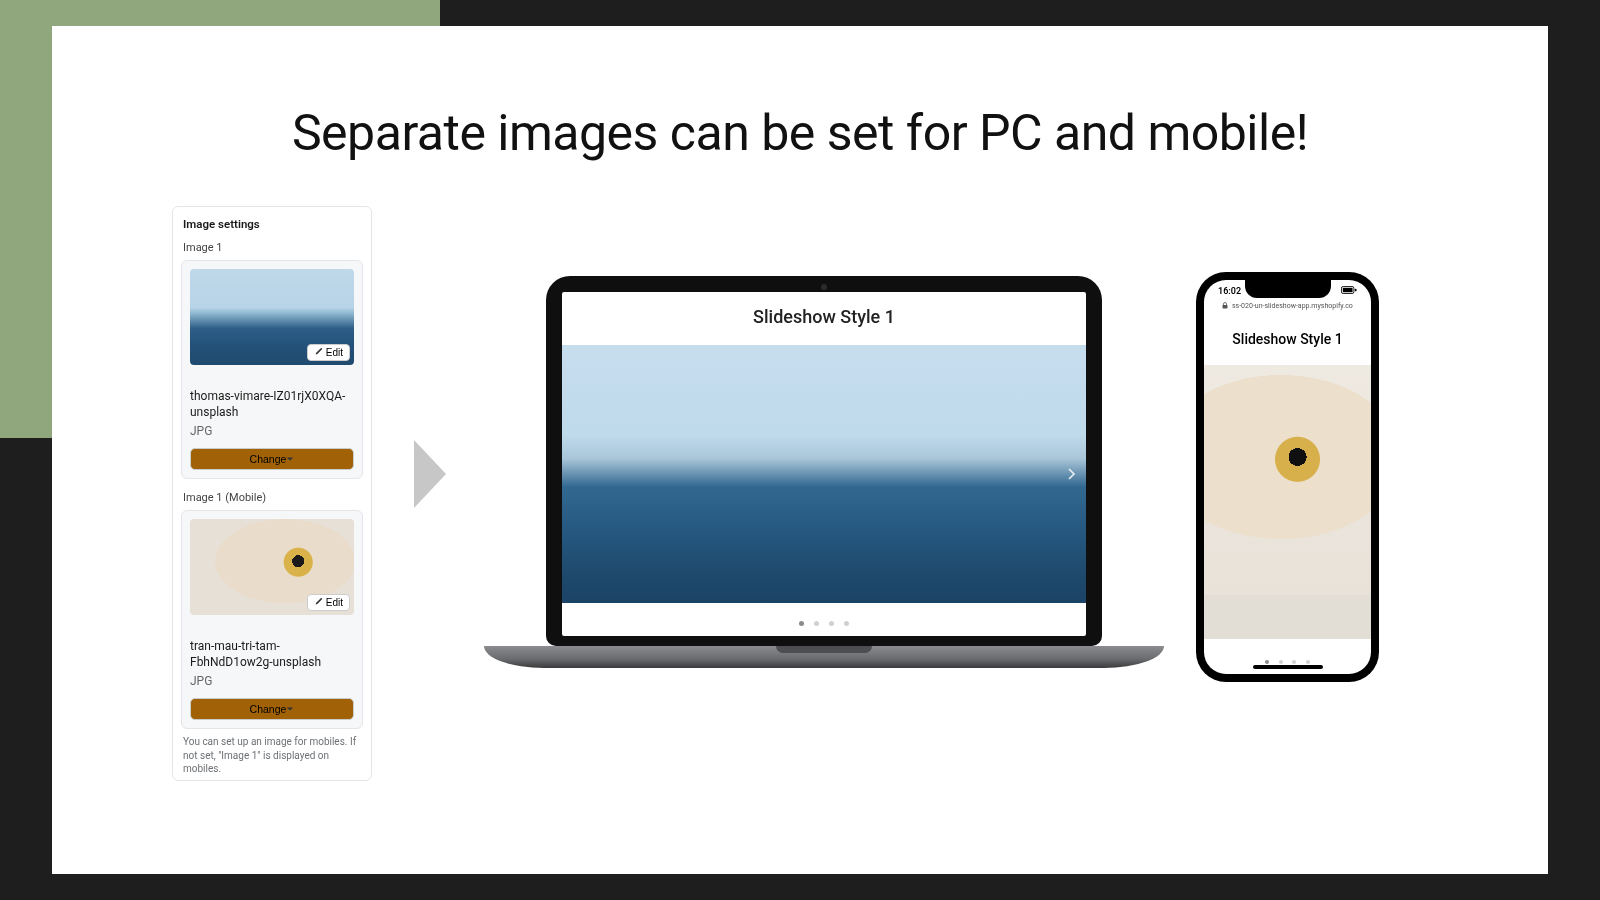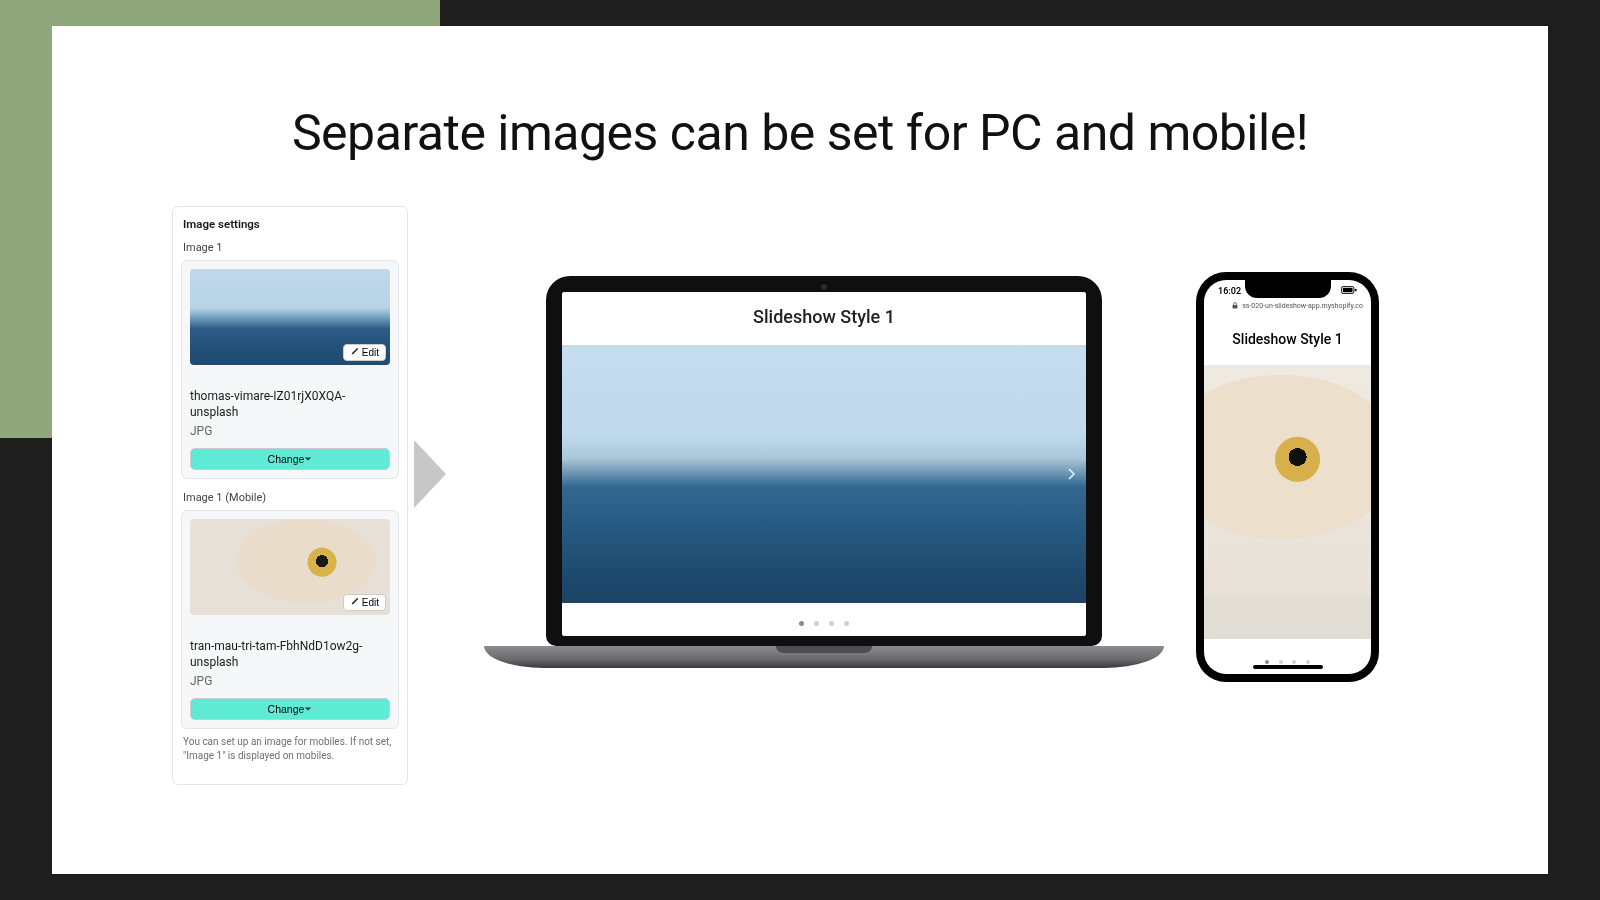--- a/index.html
+++ b/index.html
@@ -2,36 +2,36 @@
 <html><head>
 <meta charset="utf-8">
 <style>
   * { box-sizing: border-box; margin: 0; padding: 0; }
   html, body { width: 1600px; height: 900px; font-family: -apple-system, BlinkMacSystemFont, "Segoe UI", Roboto, sans-serif; }
   .stage { position: relative; width: 1600px; height: 900px; background: #1e1e1e; }
   .green-bar { position: absolute; left: 0; top: 0; width: 440px; height: 438px; background: #90a77d; }
   .card { position: absolute; left: 52px; top: 26px; width: 1496px; height: 848px; background: #fff; }
   .headline { position: absolute; top: 78px; left: 0; right: 0; text-align: center; font-size: 50px; font-weight: 400; color: #111; letter-spacing: -0.5px; }
   
-  .settings { position: absolute; left: 120px; top: 180px; width: 236px; background: #fff; border: 1px solid #e3e5e8; border-radius: 6px; padding: 8px 8px 22px; font-size: 11px; color: #1a1a1a; }
+  .settings { position: absolute; left: 120px; top: 180px; width: 200px; background: #fff; border: 1px solid #e3e5e8; border-radius: 6px; padding: 8px 8px 4px; font-size: 11px; color: #1a1a1a; }
   .settings-title { font-weight: 600; font-size: 11.5px; padding: 2px 2px 8px; }
   .field-label { font-size: 11px; color: #444; padding: 2px 2px 6px; }
   .img-card { background: #f6f7f8; border: 1px solid #e3e5e8; border-radius: 6px; padding: 8px; }
   .thumb { position: relative; width: 100%; height: 96px; border-radius: 4px; overflow: hidden; margin: 0 auto 8px; }
   .thumb.ocean { background: linear-gradient(to bottom,#bfd8ea 0%,#b8d4e7 40%,#8fb9d2 46%,#2d5e87 62%,#235179 80%,#204a6f 100%); }
   .thumb.cat { background:
       radial-gradient(circle at 66% 44%, #1a1a1a 0 6px, transparent 6px),
       radial-gradient(circle at 66% 45%, #d9b24a 0 14px, transparent 15px),
       radial-gradient(ellipse 70px 42px at 58% 44%, #e9dcca 0 100%, transparent),
       #e6e0d7; }
   .edit-btn { position: absolute; right: 4px; bottom: 4px; background: #fff; border: 1px solid #ccc; border-radius: 4px; font-size: 10px; padding: 2px 6px; display: flex; align-items: center; gap: 3px; cursor: pointer; text-align: center; }
   .edit-btn svg { width: 9px; height: 9px; }
   .filename { font-size: 12px; font-weight: 400; line-height: 1.3; margin-bottom: 4px; margin-top: 24px; }
   .filetype { font-size: 12px; color: #666; margin-bottom: 10px; }
-  .change-btn { width: 100%; background: #5eead4; border: 1px solid #c9cccf; border-radius: 5px; padding: 4px 0; font-size: 10.5px; display: flex; align-items: center; justify-content: center; gap: 0; cursor: pointer; }
+  .change-btn { width: 100%; background: #a16207; border: 1px solid #c9cccf; border-radius: 5px; padding: 4px 0; font-size: 10.5px; display: flex; align-items: center; justify-content: center; gap: 0; cursor: pointer; }
   .change-btn svg { width: 8px; height: 8px; }
   .hint { font-size: 10px; color: #6d7175; line-height: 1.35; padding: 6px 2px 0; }
   .gap { height: 10px; }
   
   .arrow { position: absolute; left: 362px; top: 414px; width: 0; height: 0; border-top: 34px solid transparent; border-bottom: 34px solid transparent; border-left: 32px solid #c7c7c7; }
   
   .laptop { position: absolute; left: 432px; top: 250px; width: 680px; }
   .laptop-body { margin: 0 auto; width: 556px; height: 370px; background: #0f0f0f; border-radius: 24px 24px 10px 10px; padding: 16px 16px 10px; position: relative; }
   .laptop-cam { position: absolute; left: 50%; top: 8px; width: 6px; height: 6px; margin-left: -3px; border-radius: 50%; background: #2b2b2b; }
   .laptop-screen { width: 100%; height: 100%; background: #fff; border-radius: 2px; overflow: hidden; display: flex; flex-direction: column; }
@@ -43,21 +43,21 @@
   .dots span.active { background: #8a8a8a; }
   .laptop-base { width: 680px; height: 22px; background: linear-gradient(to bottom,#8b8c90 0%,#6a6b6f 60%,#3a3a3c 100%); border-radius: 0 0 60px 60px / 0 0 22px 22px; position: relative; }
   .laptop-notch { position: absolute; left: 50%; top: 0; width: 96px; height: 7px; margin-left: -48px; background: #4d4e51; border-radius: 0 0 10px 10px; }
   
   .phone { position: absolute; left: 1144px; top: 246px; width: 183px; height: 410px; background: #000; border-radius: 30px; padding: 8px; }
   .phone-screen { width: 100%; height: 100%; background: #fff; border-radius: 22px; overflow: hidden; position: relative; display: flex; flex-direction: column; }
   .notch { position: absolute; left: 50%; top: 0; width: 86px; height: 18px; margin-left: -43px; background: #000; border-radius: 0 0 12px 12px; z-index: 3; }
   .status-bar { display: flex; justify-content: space-between; align-items: center; font-size: 9px; font-weight: 600; padding: 4px 14px 2px; height: 20px; }
   .status-right { display: flex; align-items: center; gap: 16px; justify-content: flex-end; }
   .status-right svg { height: 8px; }
-  .url-bar { font-size: 7px; color: #555; text-align: right; padding: 2px 8px 4px; white-space: nowrap; overflow: hidden; }
+  .url-bar { font-size: 7px; color: #555; text-align: center; padding: 2px 8px 4px; white-space: nowrap; overflow: hidden; }
   .url-bar .lock { display: inline-block; vertical-align: middle; margin-right: 2px; }
   .phone-header { text-align: center; font-size: 14px; font-weight: 500; padding: 16px 0 18px; }
   .phone-image { flex: 1; background:
       radial-gradient(circle at 56% 40%, #101010 0 9px, transparent 9px),
       radial-gradient(circle at 56% 41%, #d7b04b 0 22px, transparent 23px),
       radial-gradient(ellipse 120px 82px at 46% 40%, #ecdfcb 0 100%, transparent),
       linear-gradient(to bottom, #eee9e1 0%, #e8e2d9 100%);
   }
   .phone-pad { height: 44px; background: #e2ddd5; }
   .phone-dots { text-align: center; padding: 10px 0 6px; }

